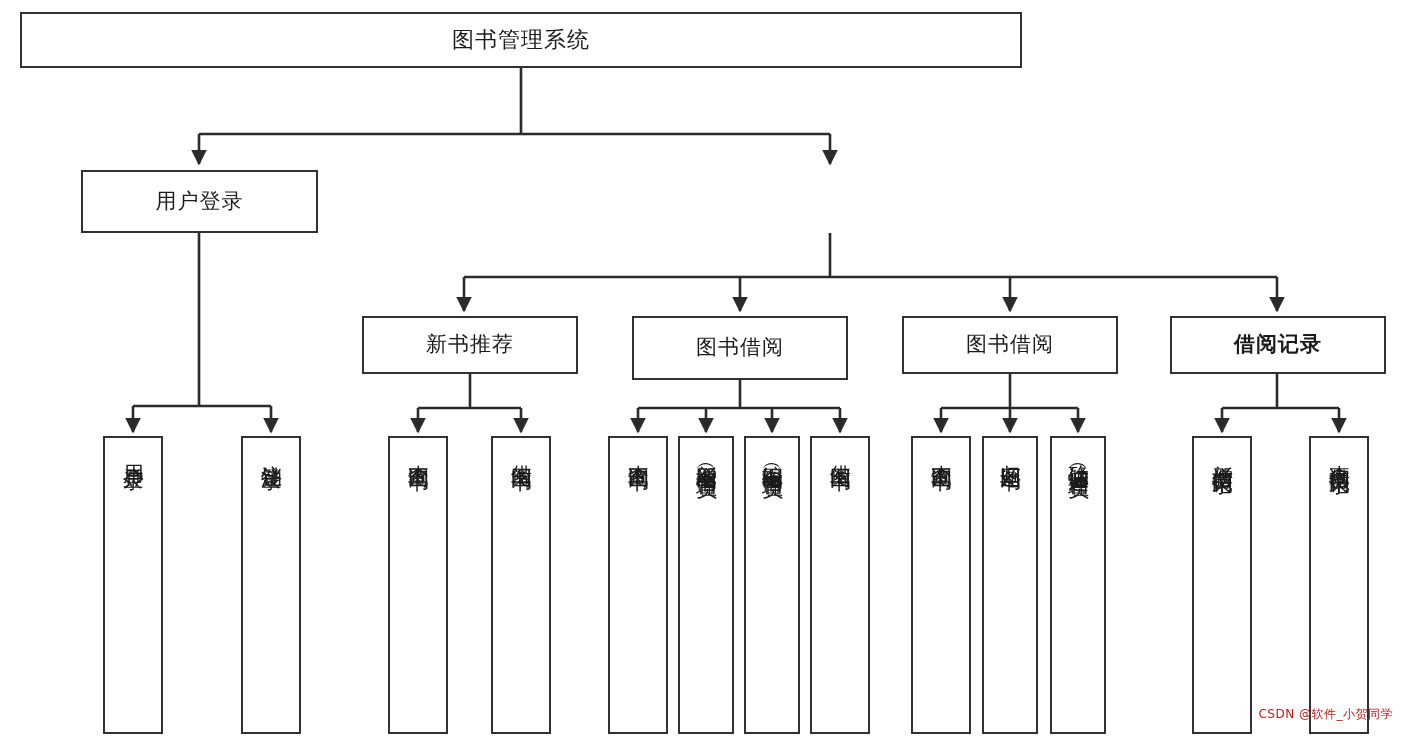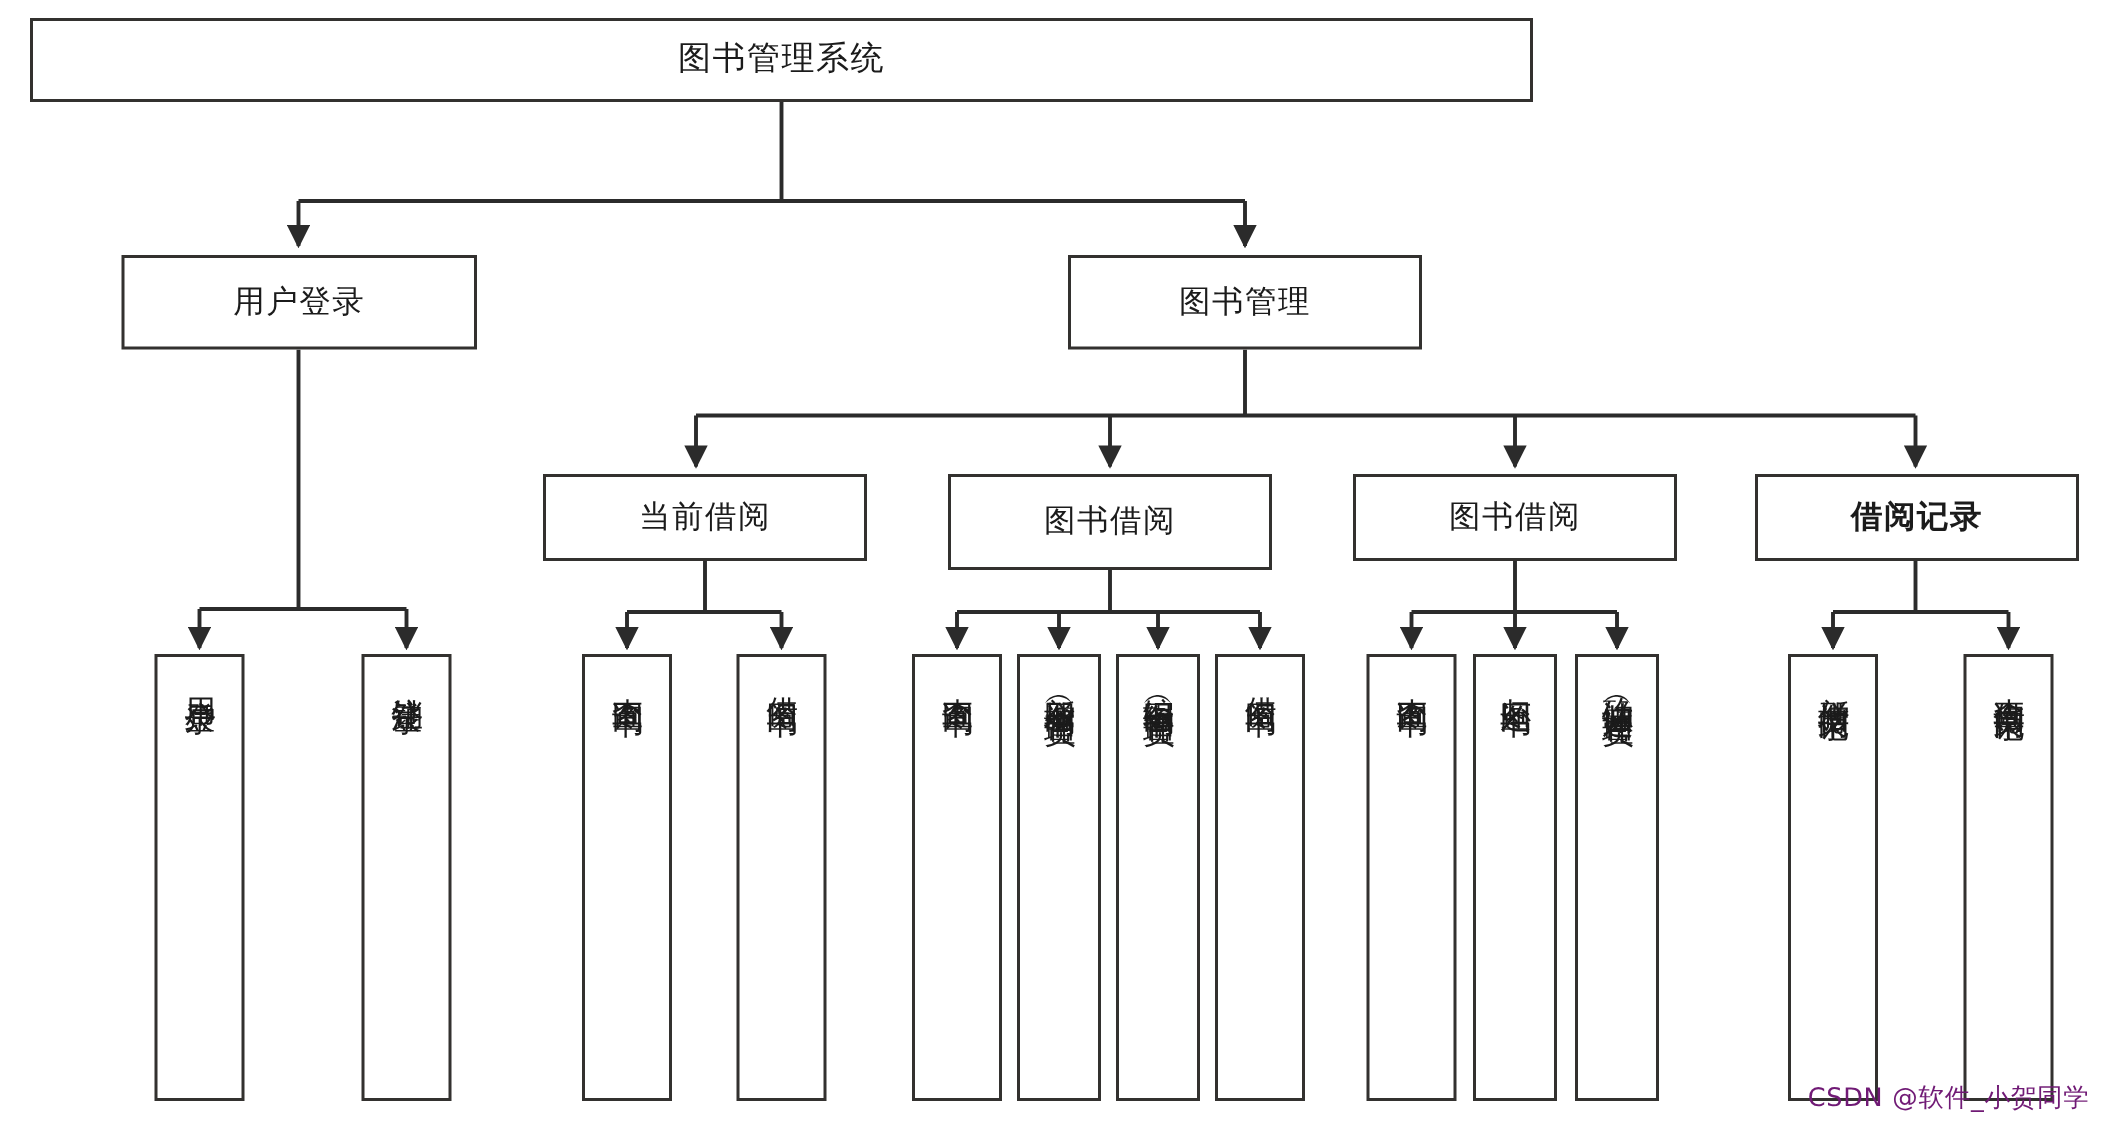--- a/index.html
+++ b/index.html
@@ -55,23 +55,23 @@
     text-orientation: upright;
     font-size: 21px;
     line-height: 1.28;
     letter-spacing: 2px;
     white-space: nowrap;
     text-align: left;
   }
   .watermark {
     position: absolute;
     right: 12px;
-    bottom: 4px;
-    font-size: 17px;
-    color: #701a75;
+    bottom: 24px;
+    font-size: 12px;
+    color: #b91c1c;
     letter-spacing: 0.5px;
     white-space: nowrap;
   }
 </style>
 </head>
 <body>
 
 <div id="canvas">
 
   <svg id="wires" viewBox="0 0 1405 747">
@@ -124,26 +124,23 @@
     </g>
   </svg>
 
   <div class="node horiz root" style="left:20px; top:12px; width:1002px; height:56px;">
     <span>图书管理系统</span>
   </div>
 
   <div class="node horiz" style="left:81px; top:170px; width:237px; height:63px;">
     <span>用户登录</span>
   </div>
-  <div class="node horiz" style="left:712px; top:170px; width:236px; height:63px;">
-    <span>图书管理</span>
-  </div>
 
   <div class="node horiz" style="left:362px; top:316px; width:216px; height:58px;">
-    <span>当前借阅</span>
+    <span>新书推荐</span>
   </div>
   <div class="node horiz" style="left:632px; top:316px; width:216px; height:64px;">
     <span>图书借阅</span>
   </div>
   <div class="node horiz" style="left:902px; top:316px; width:216px; height:58px;">
     <span>图书借阅</span>
   </div>
   <div class="node horiz" style="left:1170px; top:316px; width:216px; height:58px;font-weight:bold;">
     <span>借阅记录</span>
   </div>

